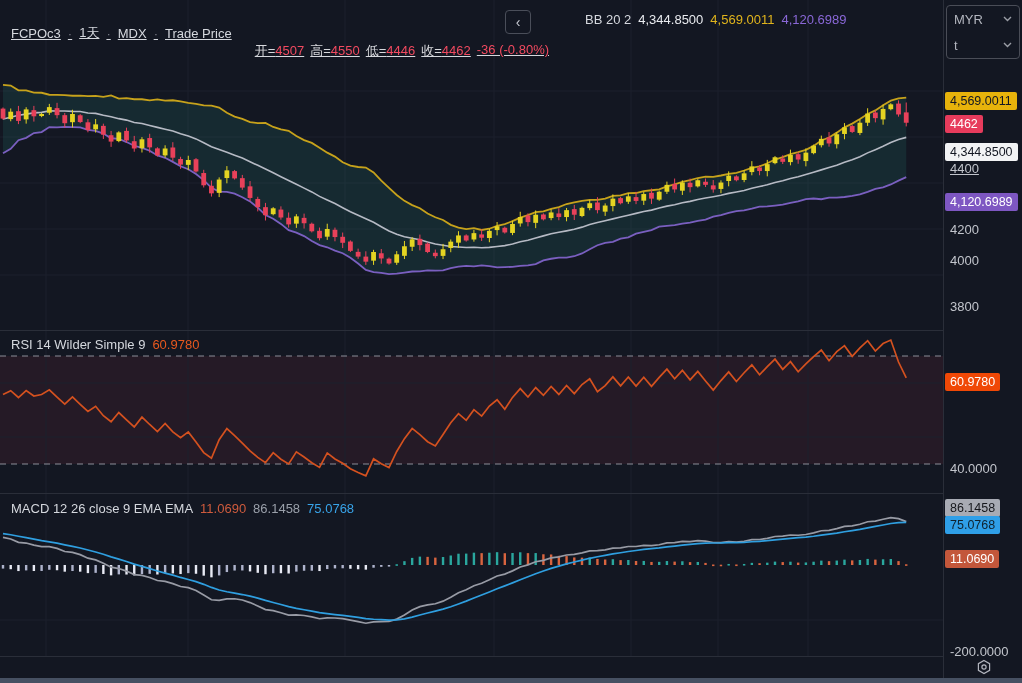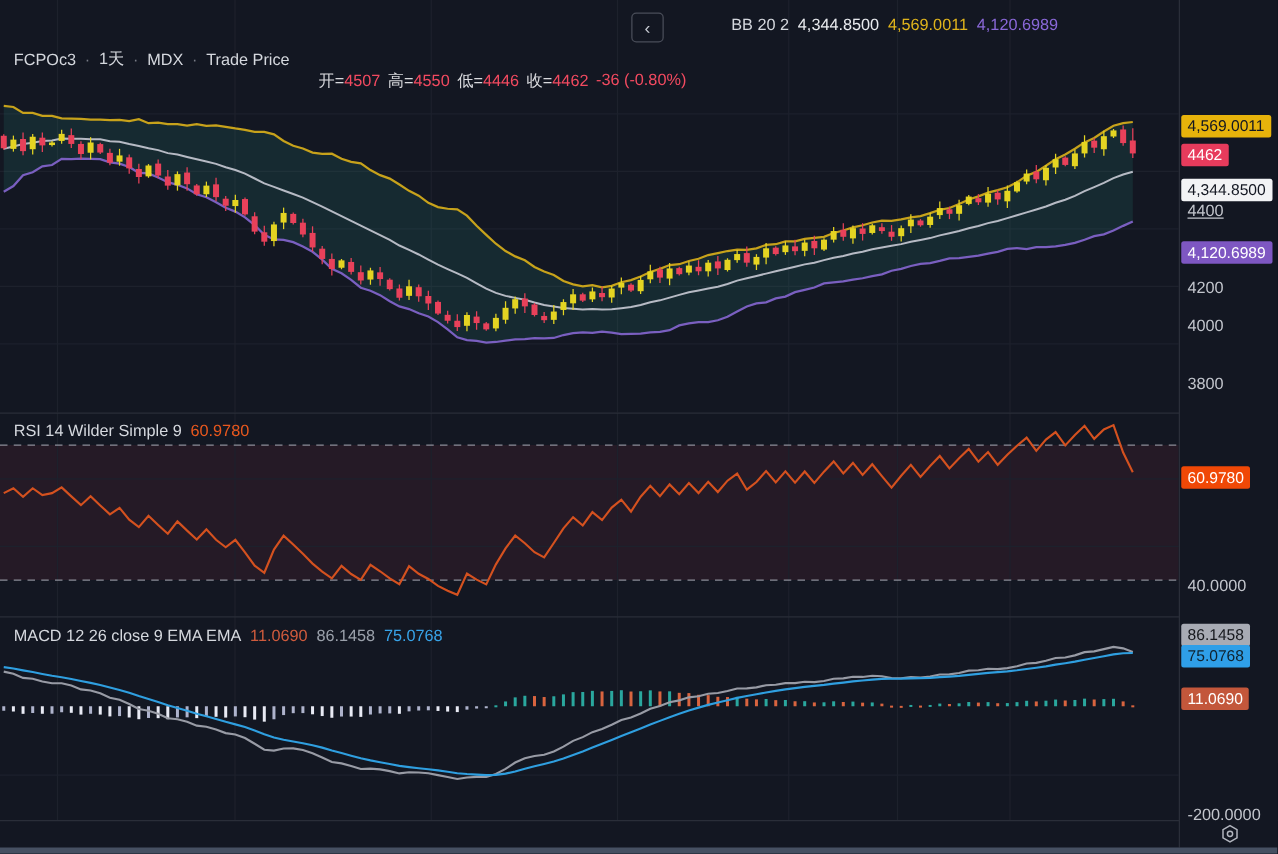--- a/index.html
+++ b/index.html
@@ -13,21 +13,21 @@
   #pane-macd { top:493px; height:163px; }
   .pane svg { position:absolute; left:0; top:0; }
 
   .sep { position:absolute; left:0; right:0; height:1px; background:#2a2e39; z-index:6; }
   #sep1{ top:330px; } #sep2{ top:493px; } #sep3{ top:656px; }
   #axis-divider { position:absolute; left:943px; top:0; width:1px; height:678px; background:#2a2e39; z-index:7; }
 
   
   .legend { position:absolute; z-index:12; display:flex; align-items:center; gap:7px;
             font-size:13px; color:#d5d8de; white-space:nowrap; }
-  #legend-main { left:11px; top:20px; }
+  #legend-main { left:11px; top:6px;text-decoration:underline; }
   #legend-rsi  { left:11px; top:337px; }
   #legend-macd { left:11px; top:501px; }
   .lg-sep { color:#787b86; }
   .lg-red { color:#f24a60; }
   .lg-lbl { color:#d8d9dd; }
   .val { font-weight:500; }
   .ohlc { margin-left:16px; display:flex; gap:6px;margin-top:36px; }
   #collapse-btn { position:absolute; left:505px; top:10px; width:26px; height:24px; z-index:12;
      border:1px solid #4a4e59; border-radius:4px; color:#c9ccd4; font-size:14px;
      display:flex; align-items:center; justify-content:center; background:transparent; }
@@ -525,20 +525,34 @@
   </div>
 
   <div class="legend" id="legend-macd">
     <span>MACD 12 26 close 9 EMA EMA</span>
     <span class="macd-hist">11.0690</span>
     <span class="macd-line">86.1458</span>
     <span class="macd-sig">75.0768</span>
   </div>
 
   <div id="axis-col">
+    <div id="sel-box">
+      <div class="sel-row">
+        <span>MYR</span>
+        <svg class="chev" viewBox="0 0 9 6">
+            <polyline points="1,1 4.5,4.5 8,1" fill="none" stroke="#9b9ea6" stroke-width="1.4"></polyline>
+          </svg>
+      </div>
+      <div class="sel-row">
+        <span>t</span>
+        <svg class="chev" viewBox="0 0 9 6">
+            <polyline points="1,1 4.5,4.5 8,1" fill="none" stroke="#9b9ea6" stroke-width="1.4"></polyline>
+          </svg>
+      </div>
+    </div>
 
     <div id="tick-host">
         <div class="tick" style="top: 83px;">4600</div>
         <div class="tick" style="top: 129px; text-decoration: underline;">4400</div>
         <div class="tick" style="top: 190px;">4200</div>
         <div class="tick" style="top: 221px;">4000</div>
         <div class="tick" style="top: 267px;">3800</div>
         <div class="tick" style="top: 429px;">40.0000</div>
         <div class="tick" style="top: 612px;">-200.0000</div>
       </div>

